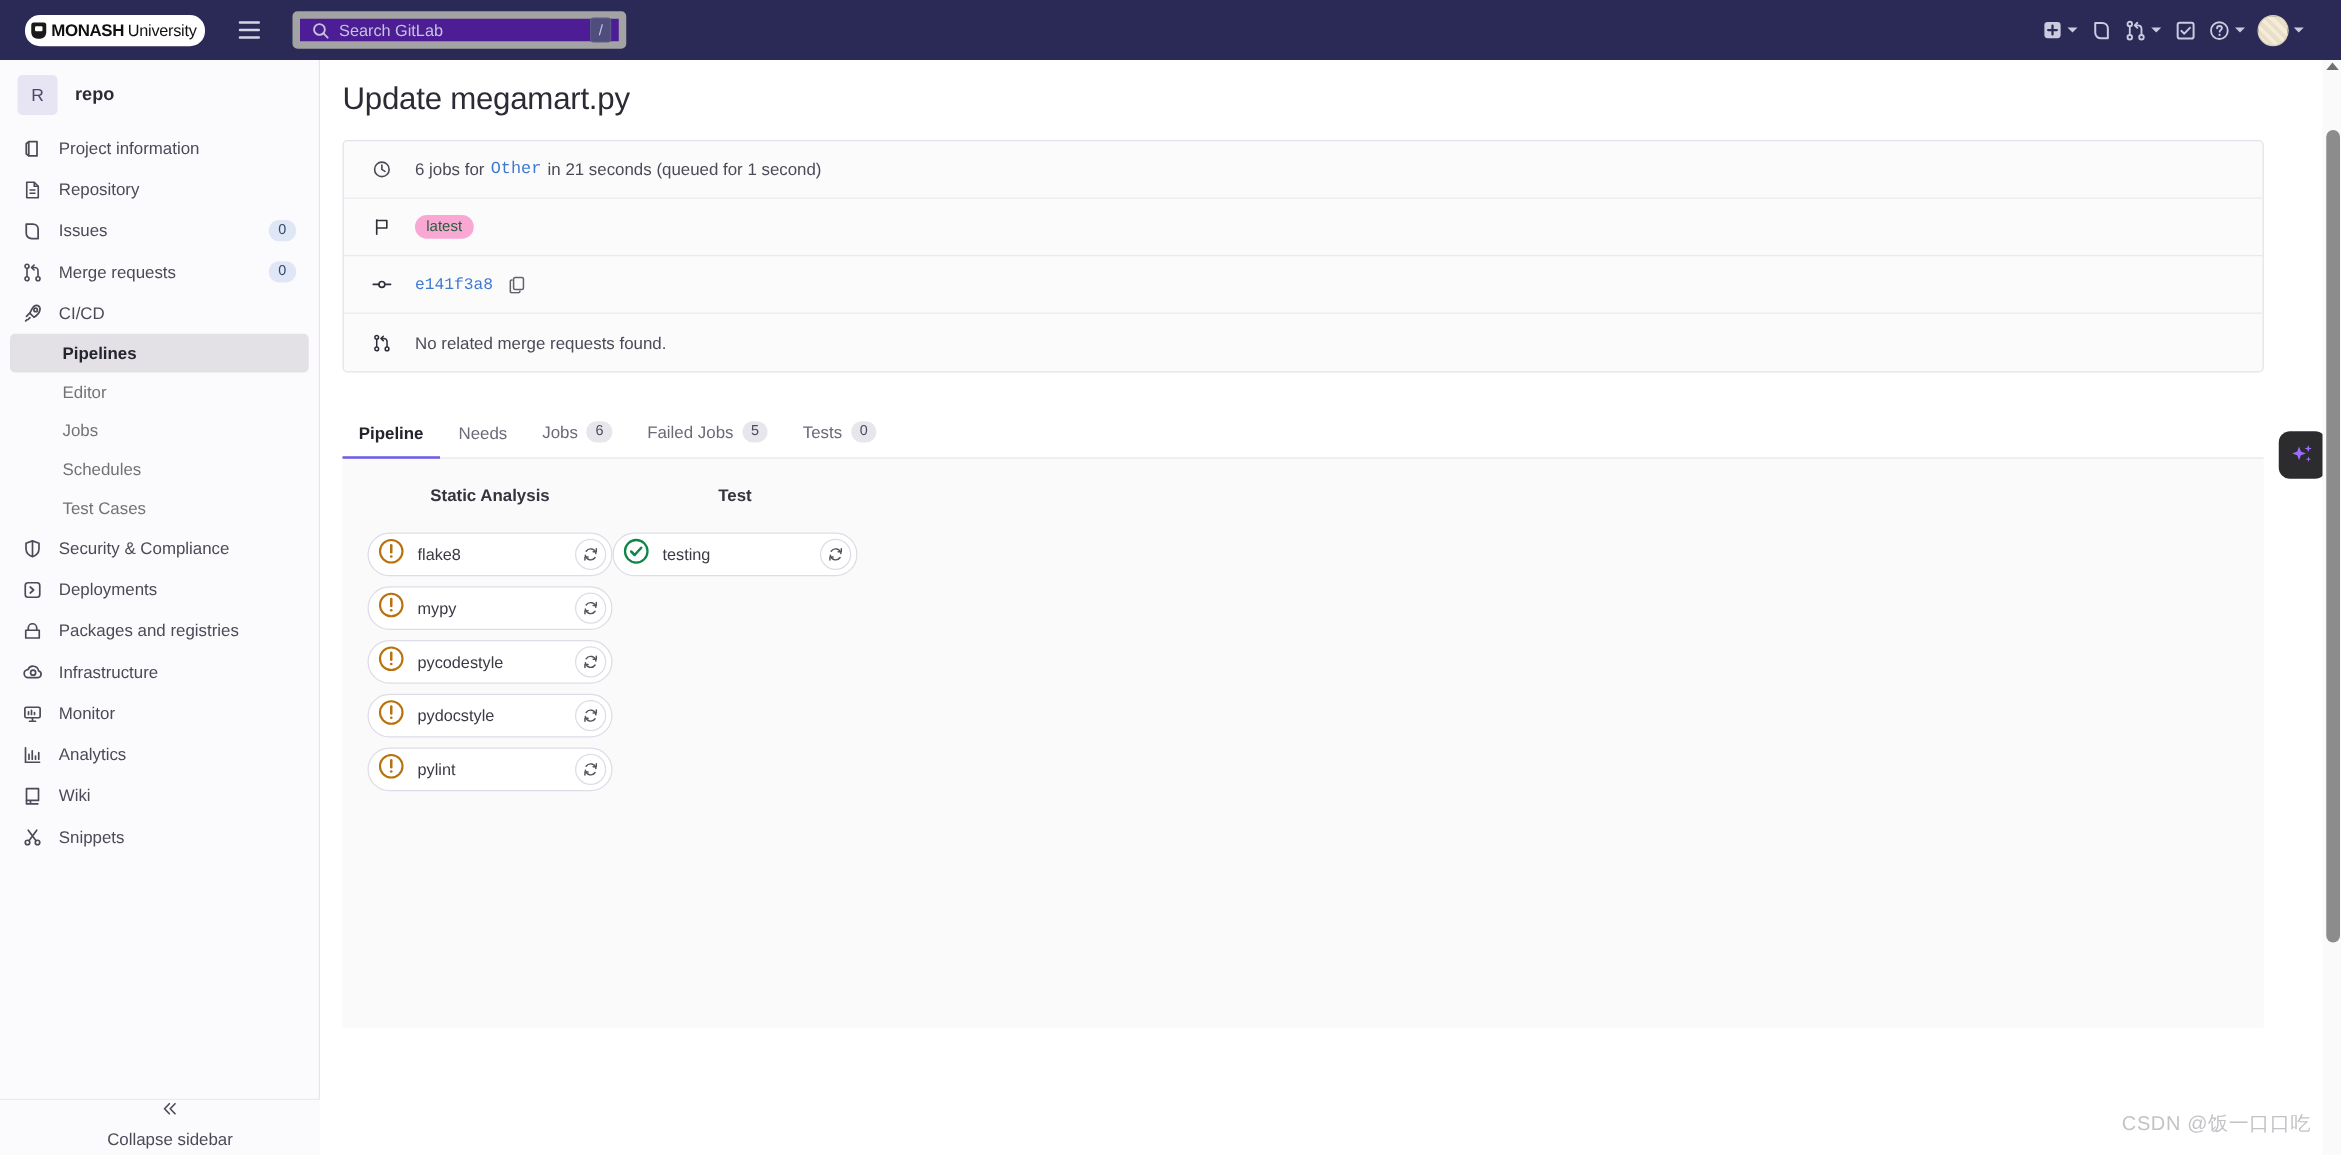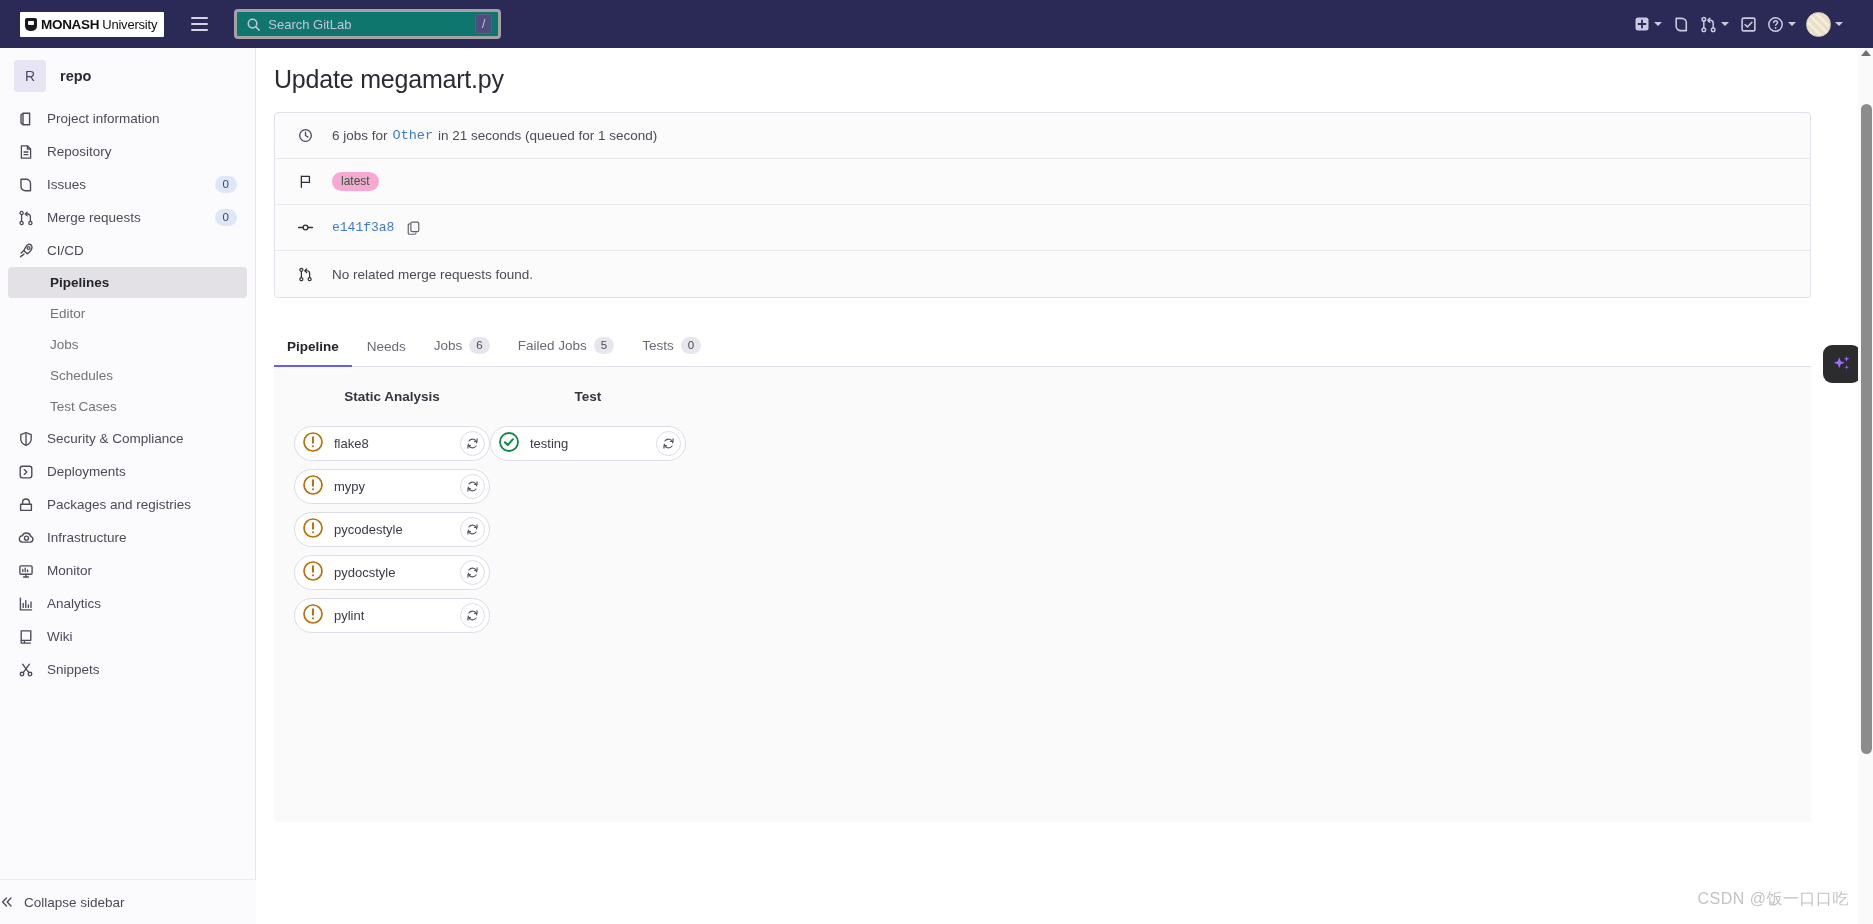--- a/index.html
+++ b/index.html
@@ -19,21 +19,21 @@
     display: flex; align-items: center;
     padding: 0 14px;
     z-index: 30;
   }
   .brand-logo {
     background: #ffffff;
     height: 25px;
     display: flex; align-items: center;
     padding: 0 7px 0 5px;
     margin-left: 6px;
-    border-radius: 1px;
+    border-radius: 12px;
   }
   .brand-shield {
     width: 12px; height: 13px;
     background: #1a1a1a;
     border-radius: 2px 2px 5px 5px;
     margin-right: 4px;
     flex: 0 0 auto;
     position: relative;
   }
   .brand-shield:after {
@@ -60,22 +60,22 @@
     justify-content: center; align-items: center; gap: 4px;
     cursor: pointer;
   }
   .hamburger span {
     display: block; width: 17px; height: 2px;
     background: #d6d5e6; border-radius: 1px;
   }
   .searchbox {
     margin-left: 22px;
     width: 267px; height: 30px;
-    background: #0f766e;
-    border: 3px solid #a3a3a3;
+    background: #4c1d95;
+    border: 6px solid #a3a3a3;
     border-radius: 4px;
     display: flex; align-items: center;
     padding: 0 6px 0 9px;
     cursor: text;
   }
   .searchbox .sicon { margin-right: 7px; display:flex; }
   .searchbox .stext {
     flex: 1; font-size: 13px; color: #c5c4dc;
     white-space: nowrap; overflow: hidden;
   }
@@ -156,23 +156,24 @@
     color: #737373; font-size: 13.5px;
   }
   .side-sub.active {
     background: #e3e1e6; color: #25252d; font-weight: 600;
   }
   .collapse-bar {
     position: absolute; bottom: 0; left: 0;
     width: 256px; height: 45px;
     border-top: 1px solid #eceaf2;
     display: flex; align-items: center;
-    cursor: pointer;
+    padding-left: 16px; cursor: pointer;
     color: #4b4b58; font-size: 13.5px; gap: 10px;
     background: #fbfafd;
+    flex-direction: column;
   }
 
   
   .main {
     position: absolute; top: 48px; left: 256px;
     width: 1617px; height: 876px;
     background: #ffffff;
     overflow: hidden;
   }
   .main-inner { padding: 14px 62px 0 18px; }

